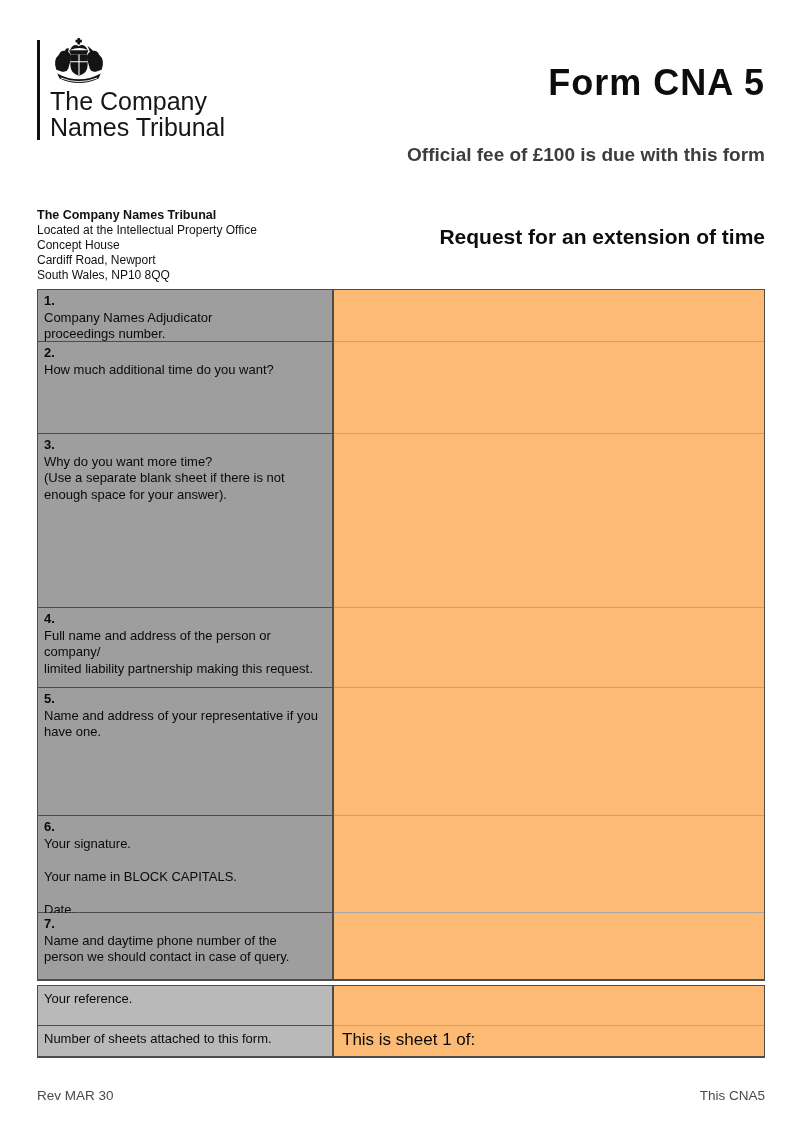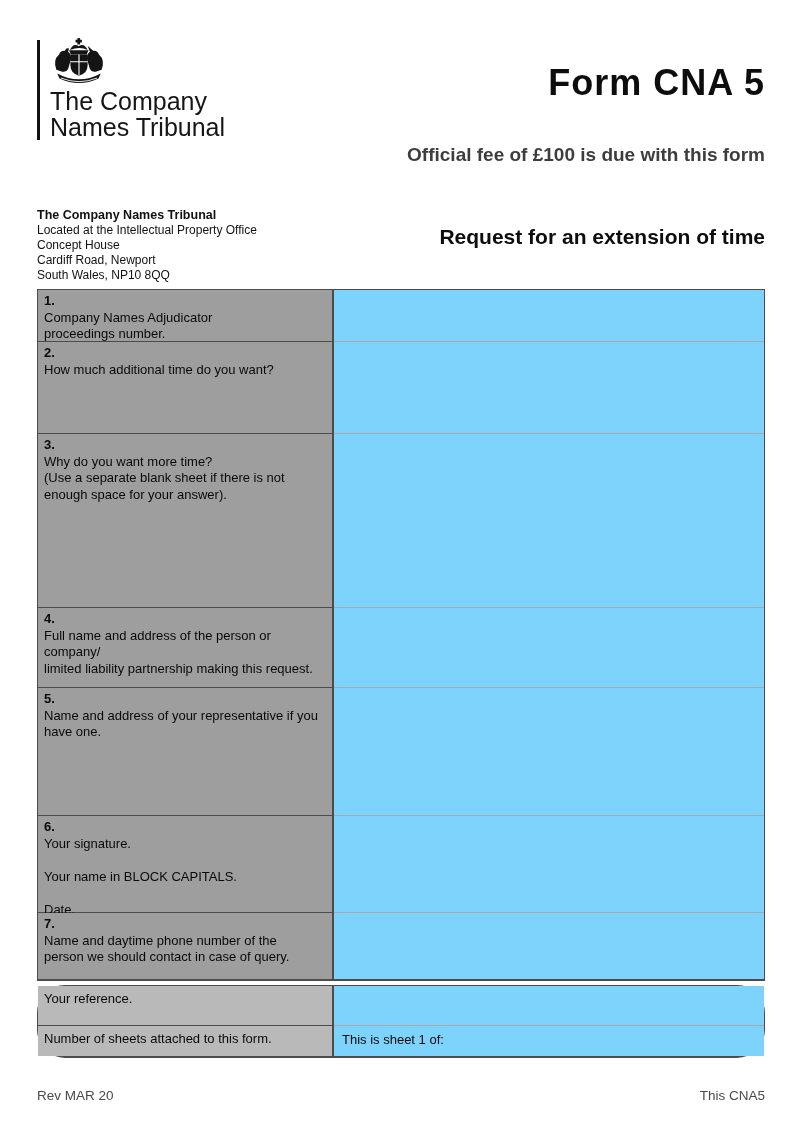--- a/index.html
+++ b/index.html
@@ -36,36 +36,36 @@
   .addr-lines { white-space: pre-line; }
   .page-title {
     position: absolute; right: 35px; top: 225px;
     font-size: 21px; font-weight: bold; color: #0d0d0d;
     white-space: nowrap;
   }
 
   
   .form-wrap { position: absolute; left: 37px; top: 289px; width: 728px; }
   .ftable { width: 728px; border: 1px solid #4c4c4c; border-bottom: 2px solid #4c4c4c; }
-  .ftable + .ftable { margin-top: 4px; border-radius: 28px; }
+  .ftable + .ftable { margin-top: 4px; }
   .frow { display: flex; width: 100%; }
   .cell-left {
     width: 296px; flex: 0 0 296px;
     background: #9e9e9e;
     border-right: 2px solid #4c4c4c;
     border-bottom: 1px solid #4c4c4c;
     padding: 3px 2px 3px 6px;
     font-size: 13px; line-height: 16.5px; color: #0a0a0a;
   }
   .cell-right {
     flex: 1 1 auto;
-    background: #7dd3fc;
+    background: #fdba74;
     border-bottom: 1px solid #a8a8a8;
     padding: 3px 6px 3px 8px;
-    font-size: 13px; line-height: 17px; color: #0a0a0a;
+    font-size: 17px; line-height: 17px; color: #0a0a0a;
   }
   .frow:last-child .cell-left, .frow:last-child .cell-right { border-bottom: none; }
   .row-num { font-weight: bold; display: block; }
   .row-label { display: block; white-space: pre-line; }
 
   .r0 { height: 52px; }
   .r1 { height: 92px; }
   .r2 { height: 174px; }
   .r3 { height: 80px; }
   .r4 { height: 128px; }
@@ -214,17 +214,17 @@
         </div>
         <div class="cell-right">
           <span>This is sheet 1 of:</span>
         </div>
       </div>
 
     </div>
   </div>
 
   <div class="footer">
-    <span>Rev MAR 20</span>
+    <span>Rev MAR 30</span>
     <span>This CNA5</span>
   </div>
 
 </div>
 
 </body></html>

